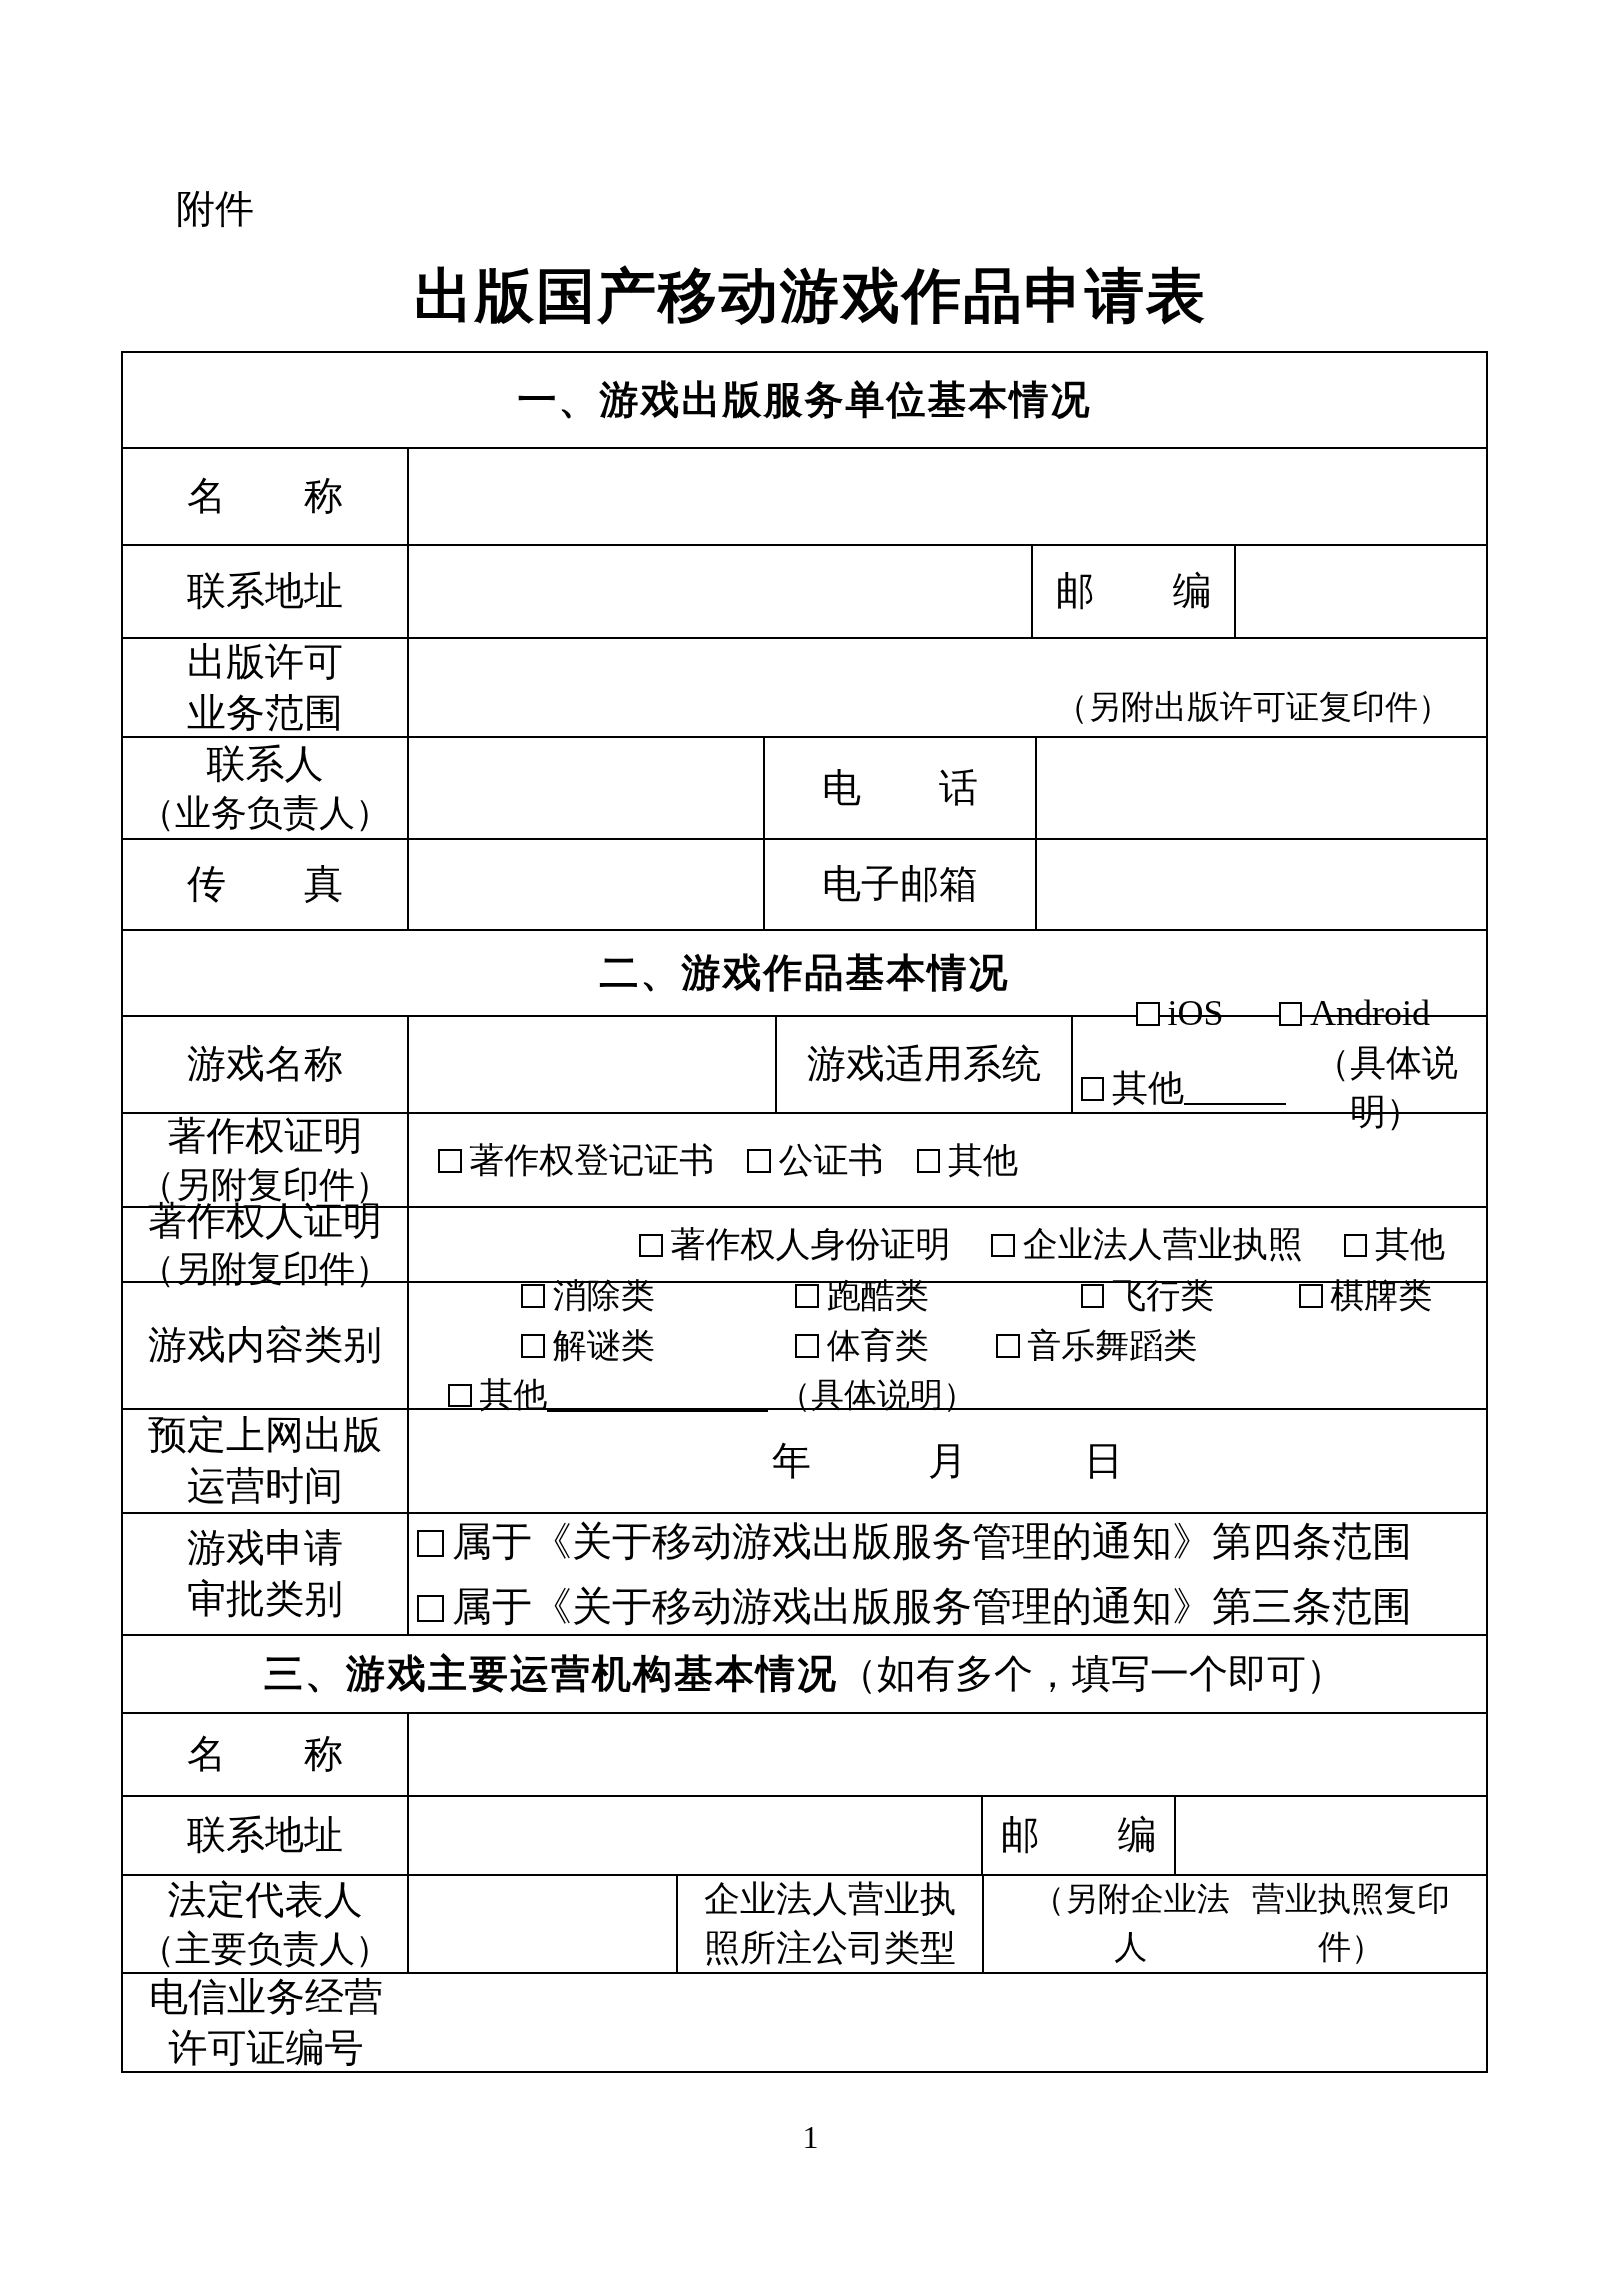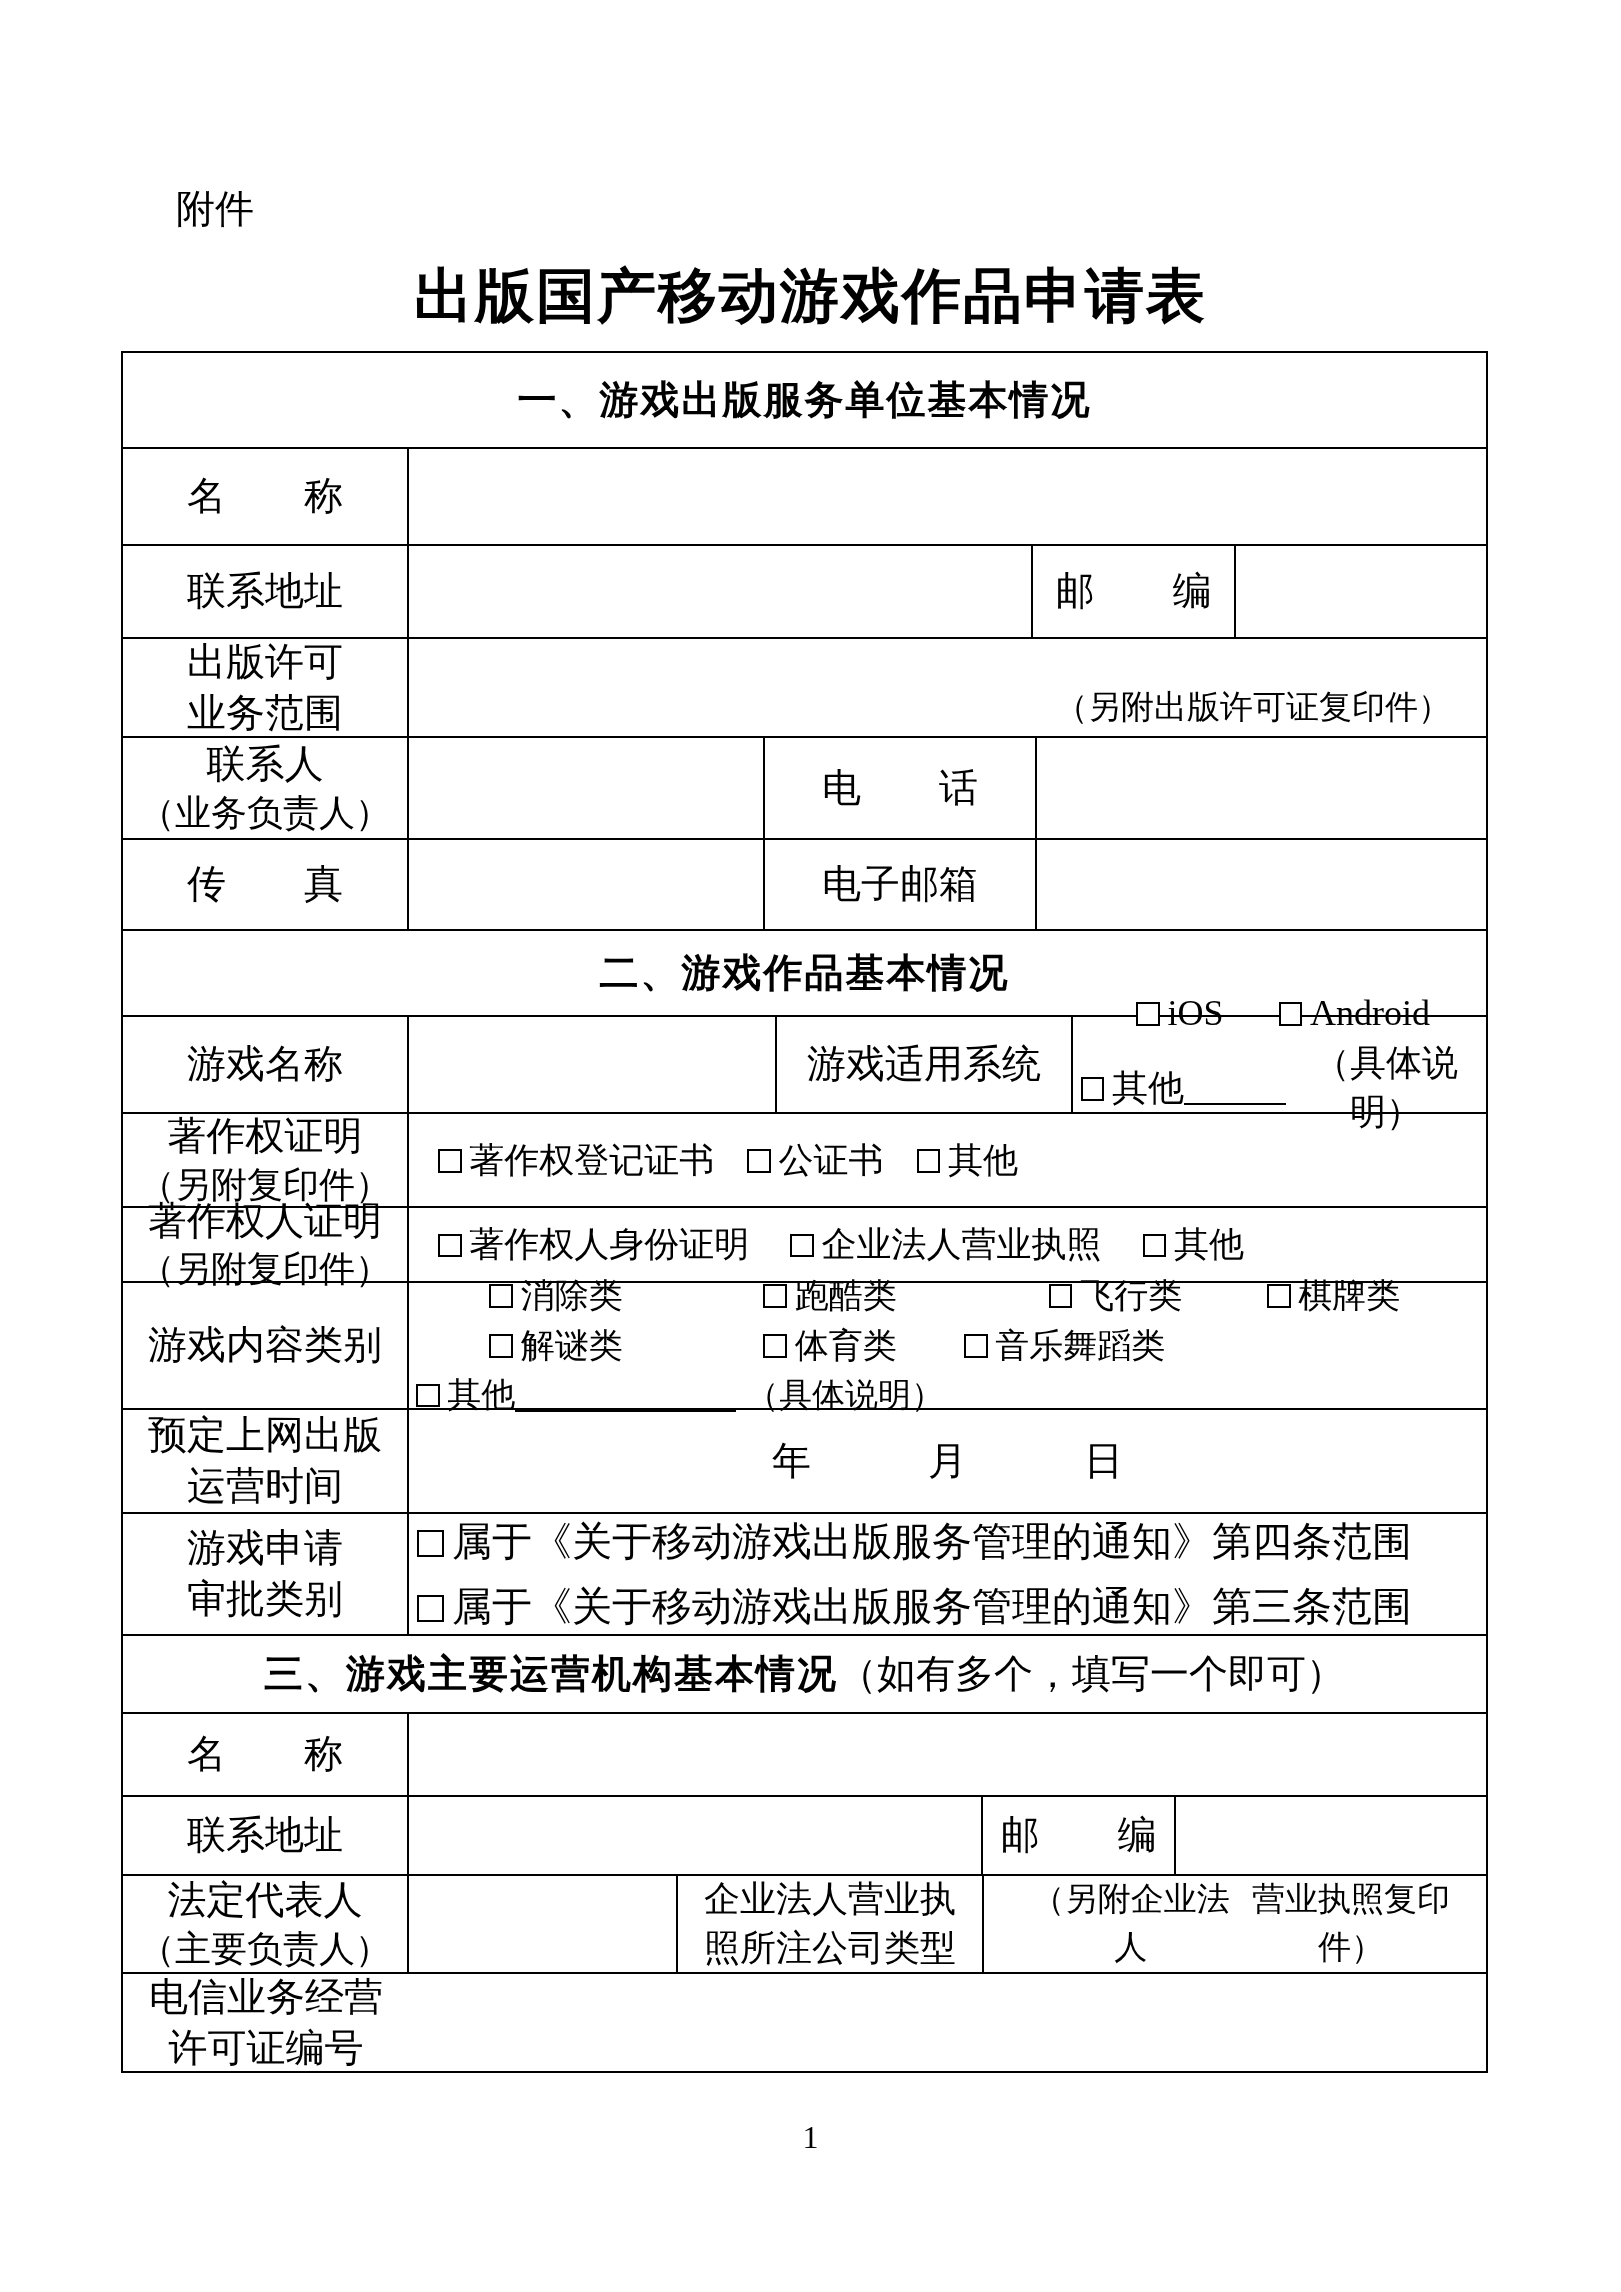--- a/index.html
+++ b/index.html
@@ -59,23 +59,23 @@
   .cbx-lg { width:27.4px; height:27.4px; vertical-align:-2px; }
   .opt { white-space:nowrap; font-size:35px; }
   .opt-line { display:flex; align-items:center; }
   .blank { display:inline-block; border-bottom:2.9px solid #000; height:33px; vertical-align:-5.9px; }
 
   .platform-cell { padding-left:7.8px; gap:5.9px; }
   .platform-cell .opt, .platform-cell .note { font-size:36px; }
   .opt-ios { display:inline-block; width:198px; }
   .copyright-cell { flex-direction:row; justify-content:flex-start; padding-left:29px; }
   .copyright-cell .opt { margin-right:33px; }
-  .owner-cell { flex-direction:row; justify-content:flex-start; padding-left:29px; }
+  .owner-cell { flex-direction:row; justify-content:flex-end; padding-left:29px; }
   .owner-cell .opt { margin-right:41px; }
-  .category-cell { padding-left:7px; gap:3.9px;border-radius:9px; }
+  .category-cell { padding-left:39px; gap:3.9px;border-radius:9px; }
   .category-cell .opt { font-size:34px; }
   .cat-c1 { display:inline-block; width:280px; }
   .cat-c2 { display:inline-block; width:268px; }
   .cat-c3 { display:inline-block; width:303px; }
   .date-cell { font-size:39px;border-radius:29px; }
   .approval-cell { padding-left:7.8px; gap:9.8px; }
   .approval-cell .opt { font-size:40px; }
   .company-type-cell { flex-direction:column; font-size:36px; line-height:1.35; }
 
   .page-number {

